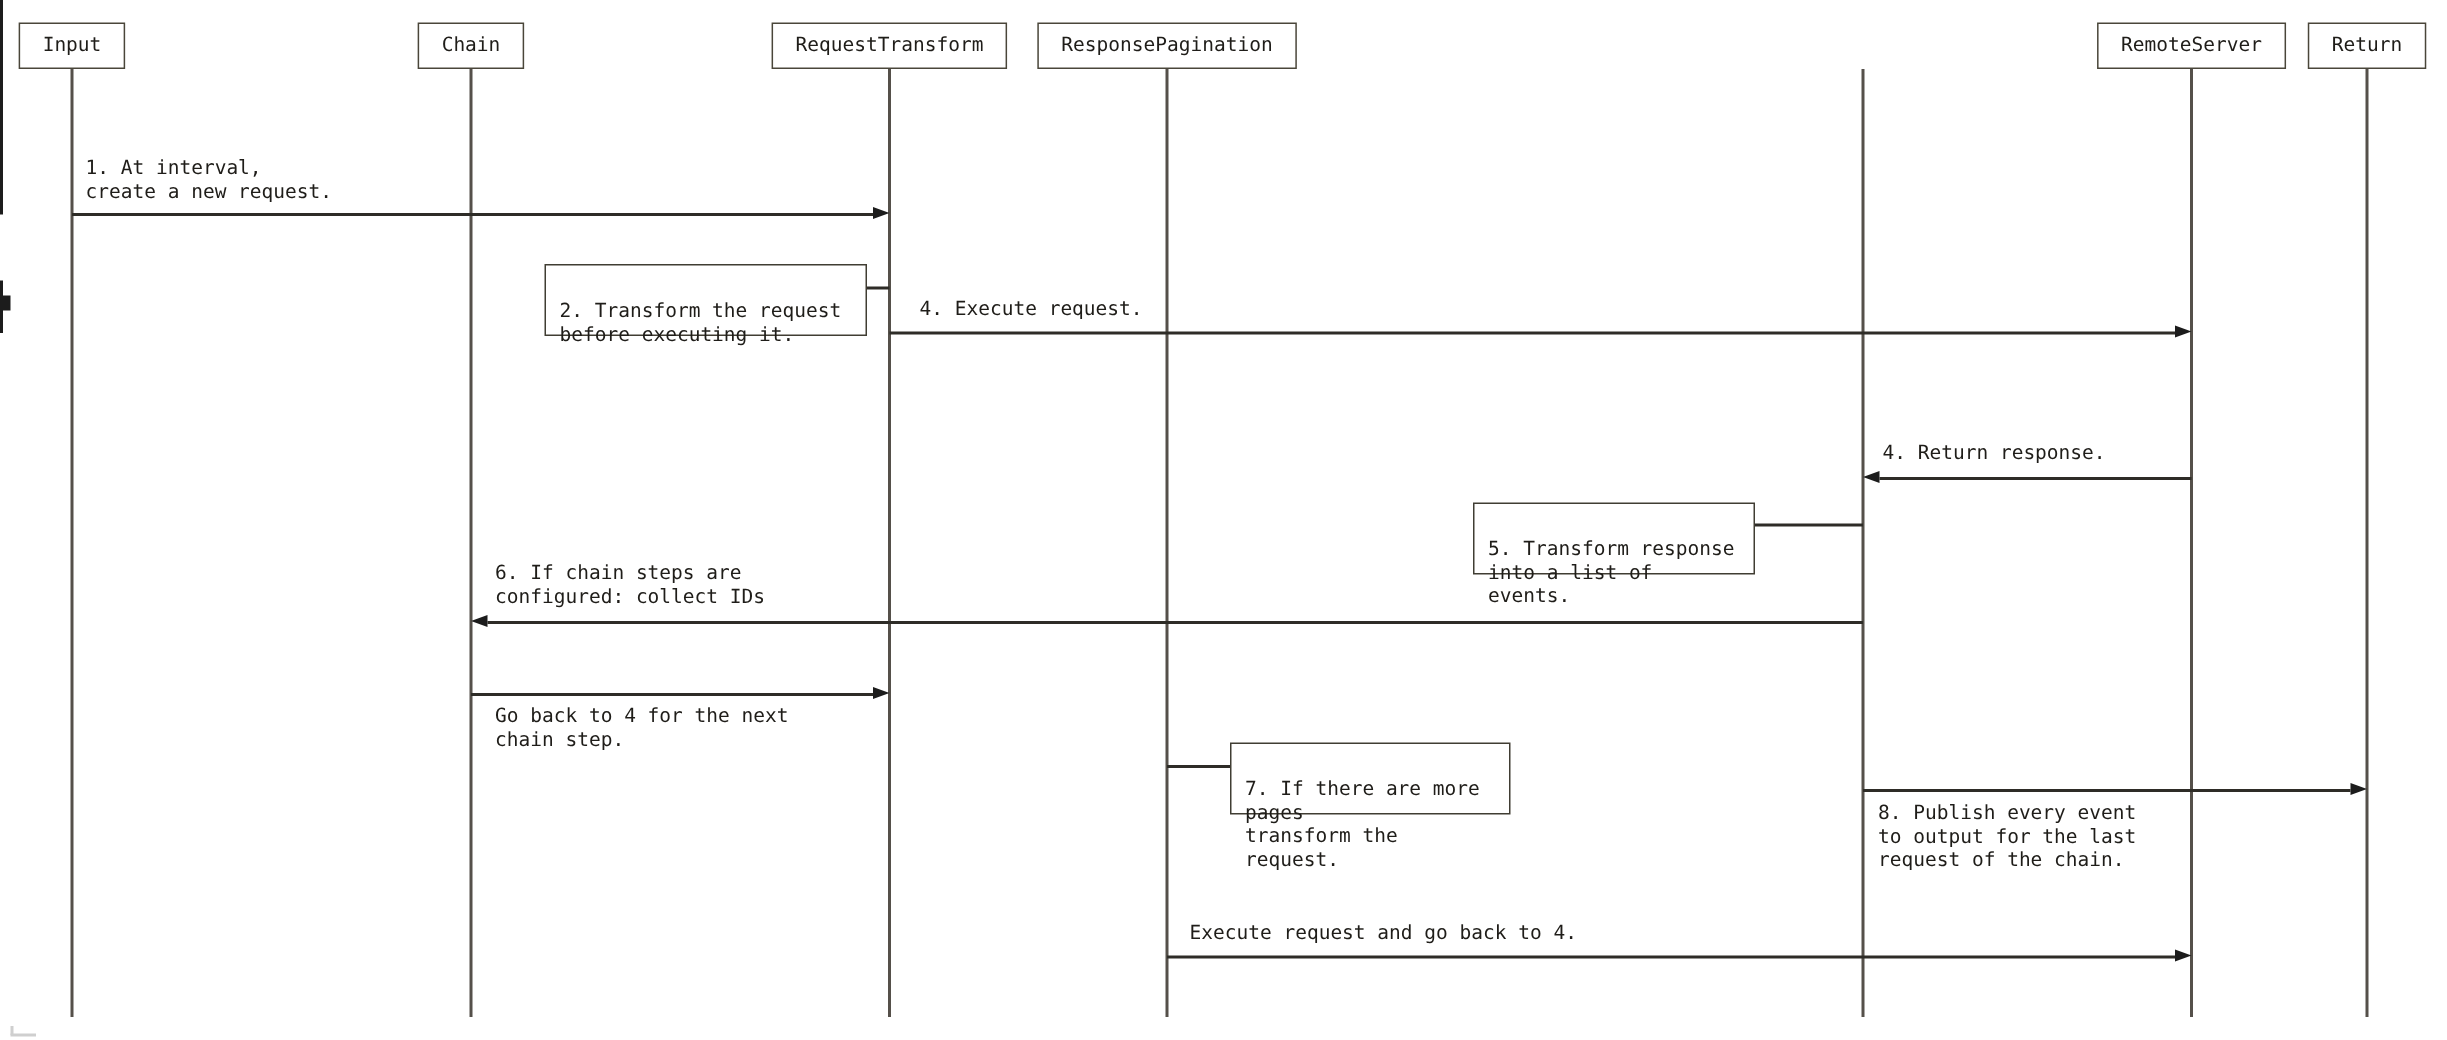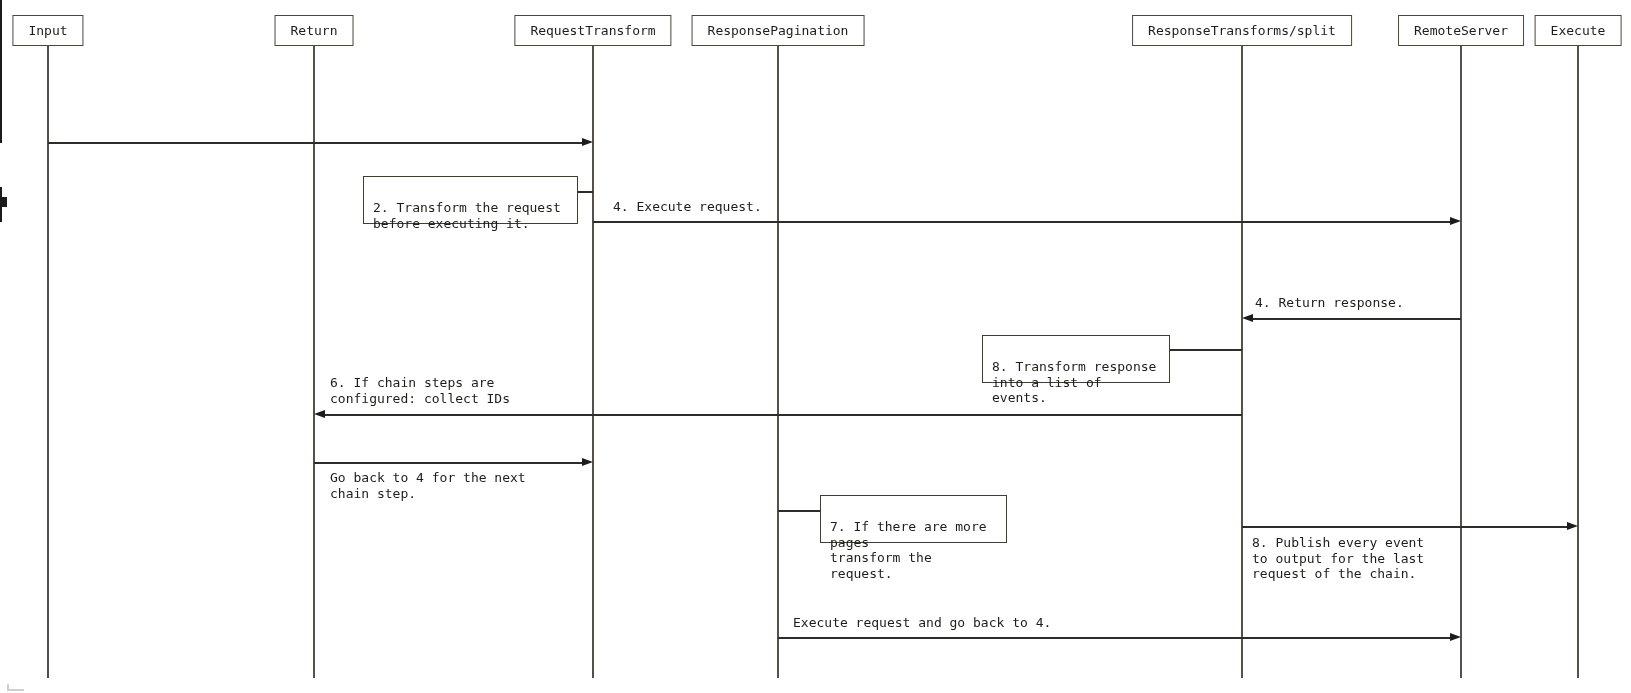--- a/index.html
+++ b/index.html
@@ -72,51 +72,52 @@
   }
   .edge-artifact { position: absolute; background: #1c1c1c; }
   .corner-artifact { position: absolute; background: #cfcfcf; }
 </style>
 </head>
 <body>
 
 <div class="stage">
 
   <div class="actor" style="left:48px">Input</div>
-  <div class="actor" style="left:314px">Return</div>
+  <div class="actor" style="left:314px">Chain</div>
   <div class="actor" style="left:593px">RequestTransform</div>
   <div class="actor" style="left:778px">ResponsePagination</div>
-  <div class="actor" style="left:1242px">ResponseTransforms/split</div>
   <div class="actor" style="left:1461px">RemoteServer</div>
-  <div class="actor" style="left:1578px">Execute</div>
+  <div class="actor" style="left:1578px">Return</div>
 
   <div class="lifeline" style="left:47px"></div>
   <div class="lifeline" style="left:313px"></div>
   <div class="lifeline" style="left:592px"></div>
   <div class="lifeline" style="left:777px"></div>
   <div class="lifeline" style="left:1241px"></div>
   <div class="lifeline" style="left:1460px"></div>
   <div class="lifeline" style="left:1577px"></div>
 
+  <div class="mlabel" style="left:57px; top:105px">1. At interval,
+create a new request.</div>
   <div class="mline" style="left:48px; top:142px; width:535px"></div>
   <div class="head-r" style="left:582px; top:138px"></div>
 
   <div class="note" style="left:363px; top:176px; width:215px; height:46px">2. Transform the request
 before executing it.</div>
   <div class="nconn" style="left:578px; top:191px; width:15px"></div>
 
   <div class="mlabel" style="left:613px; top:199px">4. Execute request.</div>
   <div class="mline" style="left:593px; top:221px; width:857px"></div>
   <div class="head-r" style="left:1450px; top:217px"></div>
 
   <div class="mlabel" style="left:1255px; top:295px">4. Return response.</div>
   <div class="mline" style="left:1253px; top:318px; width:208px"></div>
   <div class="head-l" style="left:1242px; top:314px"></div>
 
-  <div class="note" style="left:982px; top:335px; width:188px; height:48px">8. Transform response
+  <div class="note" style="left:982px; top:335px; width:188px; height:48px">5. Transform response
 into a list of events.</div>
   <div class="nconn" style="left:1170px; top:349px; width:72px"></div>
 
   <div class="mlabel" style="left:330px; top:375px">6. If chain steps are
 configured: collect IDs</div>
   <div class="mline" style="left:325px; top:414px; width:917px"></div>
   <div class="head-l" style="left:314px; top:410px"></div>
 
   <div class="mline" style="left:314px; top:462px; width:268px"></div>
   <div class="head-r" style="left:582px; top:458px"></div>

